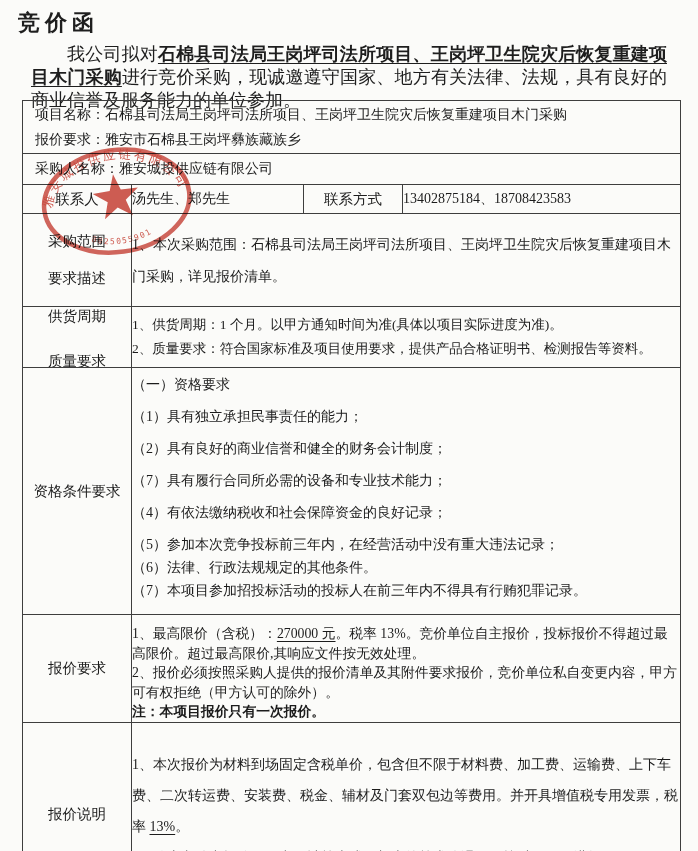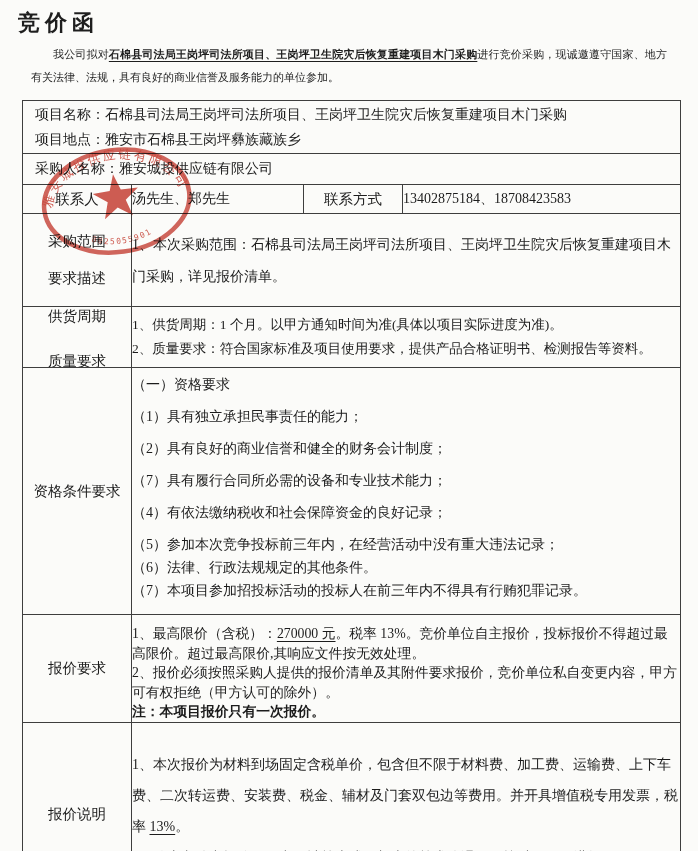--- a/index.html
+++ b/index.html
@@ -7,21 +7,21 @@
     width:698px;height:851px;overflow:hidden;position:relative;
     background:#fbfbf9;
     font-family:"Liberation Serif","DejaVu Serif",serif;
     color:#1e1e1e;
   }
   .page-title{
     text-align:left;font-size:22px;font-weight:600;
     letter-spacing:5px;margin:8px 18px 5px;
   }
   .intro{
-    width:636px;margin:0 auto;font-size:11px;line-height:23px;
+    width:636px;margin:0 auto;font-size:18px;line-height:23px;
     text-align:justify;text-indent:2em;
   }
   .seg-u{font-weight:700;text-decoration:underline;text-underline-offset:3px;}
   .u{text-decoration:underline;text-underline-offset:3px;}
   .b{font-weight:700;}
 
   table.doc{
     position:absolute;left:22px;top:100px;width:658px;
     border-collapse:collapse;table-layout:fixed;
     font-size:14px;color:#1c1c1c;
@@ -77,21 +77,21 @@
         <col style="width:109px">
         <col style="width:172px">
         <col style="width:99px">
         <col style="width:278px">
       </colgroup>
 
     <tbody>
         <tr class="r1">
       <td colspan="4">
         <div class="line"><span>项目名称：</span><span>石棉县司法局王岗坪司法所项目、王岗坪卫生院灾后恢复重建项目木门采购</span></div>
-        <div class="line"><span>项目地点：</span><span>雅安市石棉县王岗坪彝族藏族乡</span></div>
+        <div class="line"><span>报价要求：</span><span>雅安市石棉县王岗坪彝族藏族乡</span></div>
       </td>
     </tr>
 
     <tr class="r2">
       <td colspan="4">
         <div class="line" style="padding-left:12px"><span>采购人名称：</span><span>雅安城投供应链有限公司</span></div>
       </td>
     </tr>
 
     <tr class="r3">

